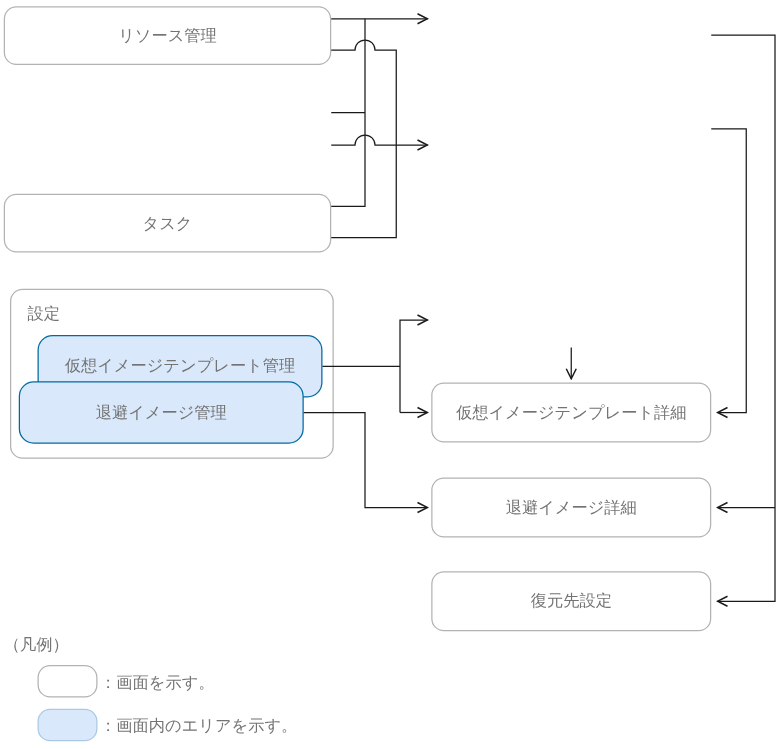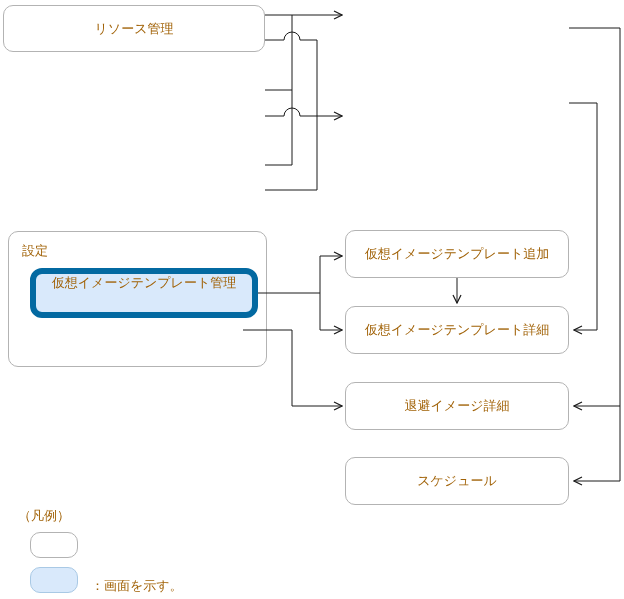--- a/index.html
+++ b/index.html
@@ -1,73 +1,76 @@
 <!DOCTYPE html>
 <html><head>
 <meta charset="utf-8">
 <style>
   html,body{margin:0;padding:0;background:#fff;}
   #canvas{
     position:relative;width:624px;height:599px;background:#fff;
     font-family:Liberation Mono, monospace;
-    color:#a16207;font-size:13px;overflow:hidden;
+    color:#737373;font-size:13px;overflow:hidden;
   }
   .screen-box{
     position:absolute;box-sizing:border-box;
     background:#fff;border:1px solid #b3b3b3;border-radius:10px;
     display:flex;align-items:center;justify-content:center;
     text-align:center;z-index:2;
   }
   .container-box{
     position:absolute;box-sizing:border-box;
     background:#fff;border:1px solid #b3b3b3;border-radius:10px;
     z-index:1;
   }
   .container-label{position:absolute;left:14px;top:11px;z-index:2;text-align:center;}
   .area-box{
     position:absolute;box-sizing:border-box;
-    background:#d9e9fb;border:6px solid #0369a1;border-radius:12px;
-    display:flex;justify-content:center;
+    background:#d9e9fb;border:1px solid #0369a1;border-radius:12px;
+    display:flex;align-items:center;justify-content:center;
     text-align:center;z-index:3;
   }
   #wires{position:absolute;left:0;top:0;z-index:5;pointer-events:none;}
-  .legend-title{position:absolute;left:18px;top:507px;}
+  .legend-title{position:absolute;left:3px;top:507px;}
   .legend-swatch{
     position:absolute;box-sizing:border-box;width:48px;height:26px;border-radius:10px;
   }
   .legend-swatch.screen{background:#fff;border:1px solid #b3b3b3;}
   .legend-swatch.area{background:#d9e9fb;border:1px solid #a9c9e5;}
-  .legend-label{position:absolute;left:91px;margin-top:40px;}
+  .legend-label{position:absolute;left:80px;}
 </style>
 </head>
 <body>
 
 <div id="canvas">
 
   <div class="screen-box" style="left:3px;top:5px;width:262px;height:47px">
     <span>リソース管理</span>
   </div>
+  <div class="screen-box" style="left:3px;top:155px;width:262px;height:47px">
+    <span>タスク</span>
+  </div>
 
   <div class="container-box" style="left:8px;top:231px;width:259px;height:136px"></div>
   <span class="container-label" style="left:22px;top:242px;position:absolute;z-index:4">設定</span>
   <div class="area-box" style="left:30px;top:268px;width:228px;height:50px">
     <span>仮想イメージテンプレート管理</span>
   </div>
+  <div class="area-box" style="left:15px;top:305px;width:228px;height:50px">
+    <span>退避イメージ管理</span>
+  </div>
 
-  <div class="screen-box" style="left:345px;top:230px;width:224px;height:48px">
-    <span>仮想イメージテンプレート追加</span>
-  </div>
   <div class="screen-box" style="left:345px;top:306px;width:224px;height:48px">
     <span>仮想イメージテンプレート詳細</span>
   </div>
   <div class="screen-box" style="left:345px;top:382px;width:224px;height:48px">
     <span>退避イメージ詳細</span>
   </div>
   <div class="screen-box" style="left:345px;top:457px;width:224px;height:48px">
-    <span>スケジュール</span>
+    <span>復元先設定</span>
   </div>
 
   <svg id="wires" width="624" height="599" viewBox="0 0 624 599">
     <defs>
       <marker id="arw" viewBox="0 0 10 10" refX="9" refY="5" markerWidth="10" markerHeight="10" orient="auto-start-reverse">
         <path d="M1,1 L9,5 L1,9" fill="none" stroke="#1a1a1a" stroke-width="1.2"></path>
       </marker>
     </defs>
     <g fill="none" stroke="#1a1a1a" stroke-width="1">
 
@@ -89,14 +92,15 @@
       <path d="M457,278 V303" marker-end="url(#arw)"></path>
 
       <path d="M243,330 H292 V406 H342" marker-end="url(#arw)"></path>
     </g>
   </svg>
 
   <span class="legend-title">（凡例）</span>
   <div class="legend-swatch screen" style="left:30px;top:532px"></div>
   <span class="legend-label" style="top:537px">：画面を示す。</span>
   <div class="legend-swatch area" style="left:30px;top:567px"></div>
+  <span class="legend-label" style="top:572px">：画面内のエリアを示す。</span>
 
 </div>
 
 </body></html>

